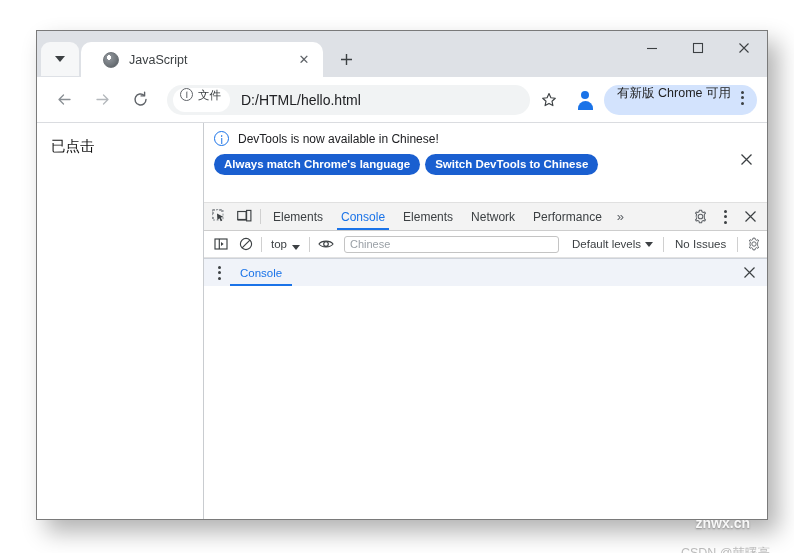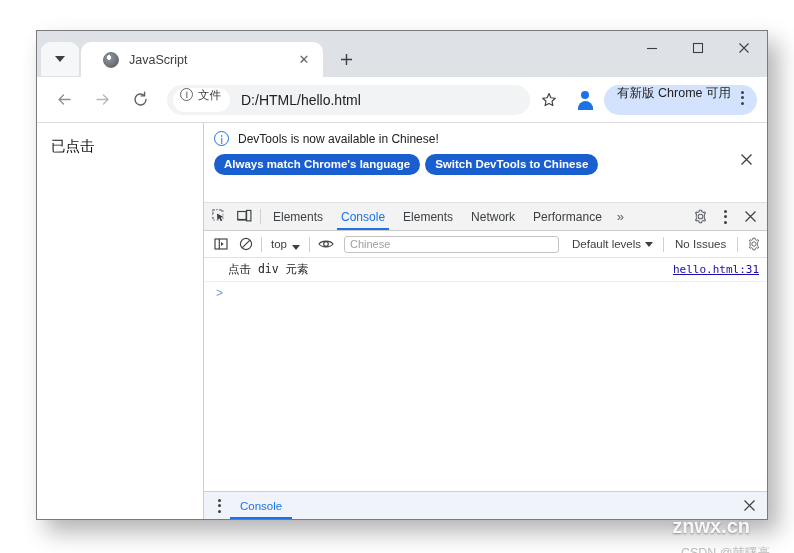--- a/index.html
+++ b/index.html
@@ -336,21 +336,21 @@
   }
   .drawer-tab::after {
     content:""; position:absolute; left:0; right:0; bottom:0; height:2px; background:#1a73e8;
   }
   .drawer-close { margin-left: auto; width: 26px; height: 22px; display:flex; align-items:center; justify-content:center; color:#3c4043; margin-right:5px; }
 
   
   .wm { position:absolute; right: 2px; bottom: 0px; width: 150px; height: 40px; pointer-events:none; }
   .wm-top {
     position:absolute; right: 42px; top: 2px;
-    font-size: 20px; font-weight: bold; color: rgba(255,255,255,0.92);
+    font-size: 14px; font-weight: bold; color: rgba(255,255,255,0.92);
     letter-spacing: 0px;
     text-shadow: 0 1px 2px rgba(0,0,0,0.35);
   }
   .wm-bot {
     position:absolute; right: 22px; top: 32px;
     font-size: 12.5px; color: rgba(150,150,150,0.65);
   }
   .xglyph { font-size: 13px; line-height: 1; }
 </style>
 </head>
@@ -553,29 +553,20 @@
           <div class="issues">No Issues</div>
           <span class="dt-sep"></span>
           <div class="dt-icon-btn">
             <svg class="gear-svg" width="14" height="14" viewBox="0 0 16 16">
               <path d="M8 1.3 L9.2 1.3 L9.55 3.0 A5.2 5.2 0 0 1 10.9 3.8 L12.5 3.1 L13.4 4.5 L12.1 5.6 A5.2 5.2 0 0 1 12.1 7.2 L12.1 8.8 A5.2 5.2 0 0 1 12.1 10.4 L13.4 11.5 L12.5 12.9 L10.9 12.2 A5.2 5.2 0 0 1 9.55 13.0 L9.2 14.7 L6.8 14.7 L6.45 13.0 A5.2 5.2 0 0 1 5.1 12.2 L3.5 12.9 L2.6 11.5 L3.9 10.4 A5.2 5.2 0 0 1 3.9 5.6 L2.6 4.5 L3.5 3.1 L5.1 3.8 A5.2 5.2 0 0 1 6.45 3.0 L6.8 1.3 Z" fill="none" stroke="#5f6368" stroke-width="1.1" stroke-linejoin="round"></path>
               <circle cx="8" cy="8" r="2.5" fill="none" stroke="#5f6368" stroke-width="1.1"></circle>
             </svg>
           </div>
         </div>
 
-        <div class="dt-console">
-          <div class="log-row">
-            <span class="log-msg">点击 div 元素</span>
-            <span class="log-src">hello.html:31</span>
-          </div>
-          <div class="prompt-row">
-            <span class="prompt-caret">&gt;</span>
-          </div>
-        </div>
 
         <div class="dt-drawer">
           <div class="drawer-kebab">
               <i></i>
               <i></i>
               <i></i>
             </div>
           <div class="drawer-tab">Console</div>
           <div class="drawer-close">
             <svg width="13" height="13" viewBox="0 0 13 13">

